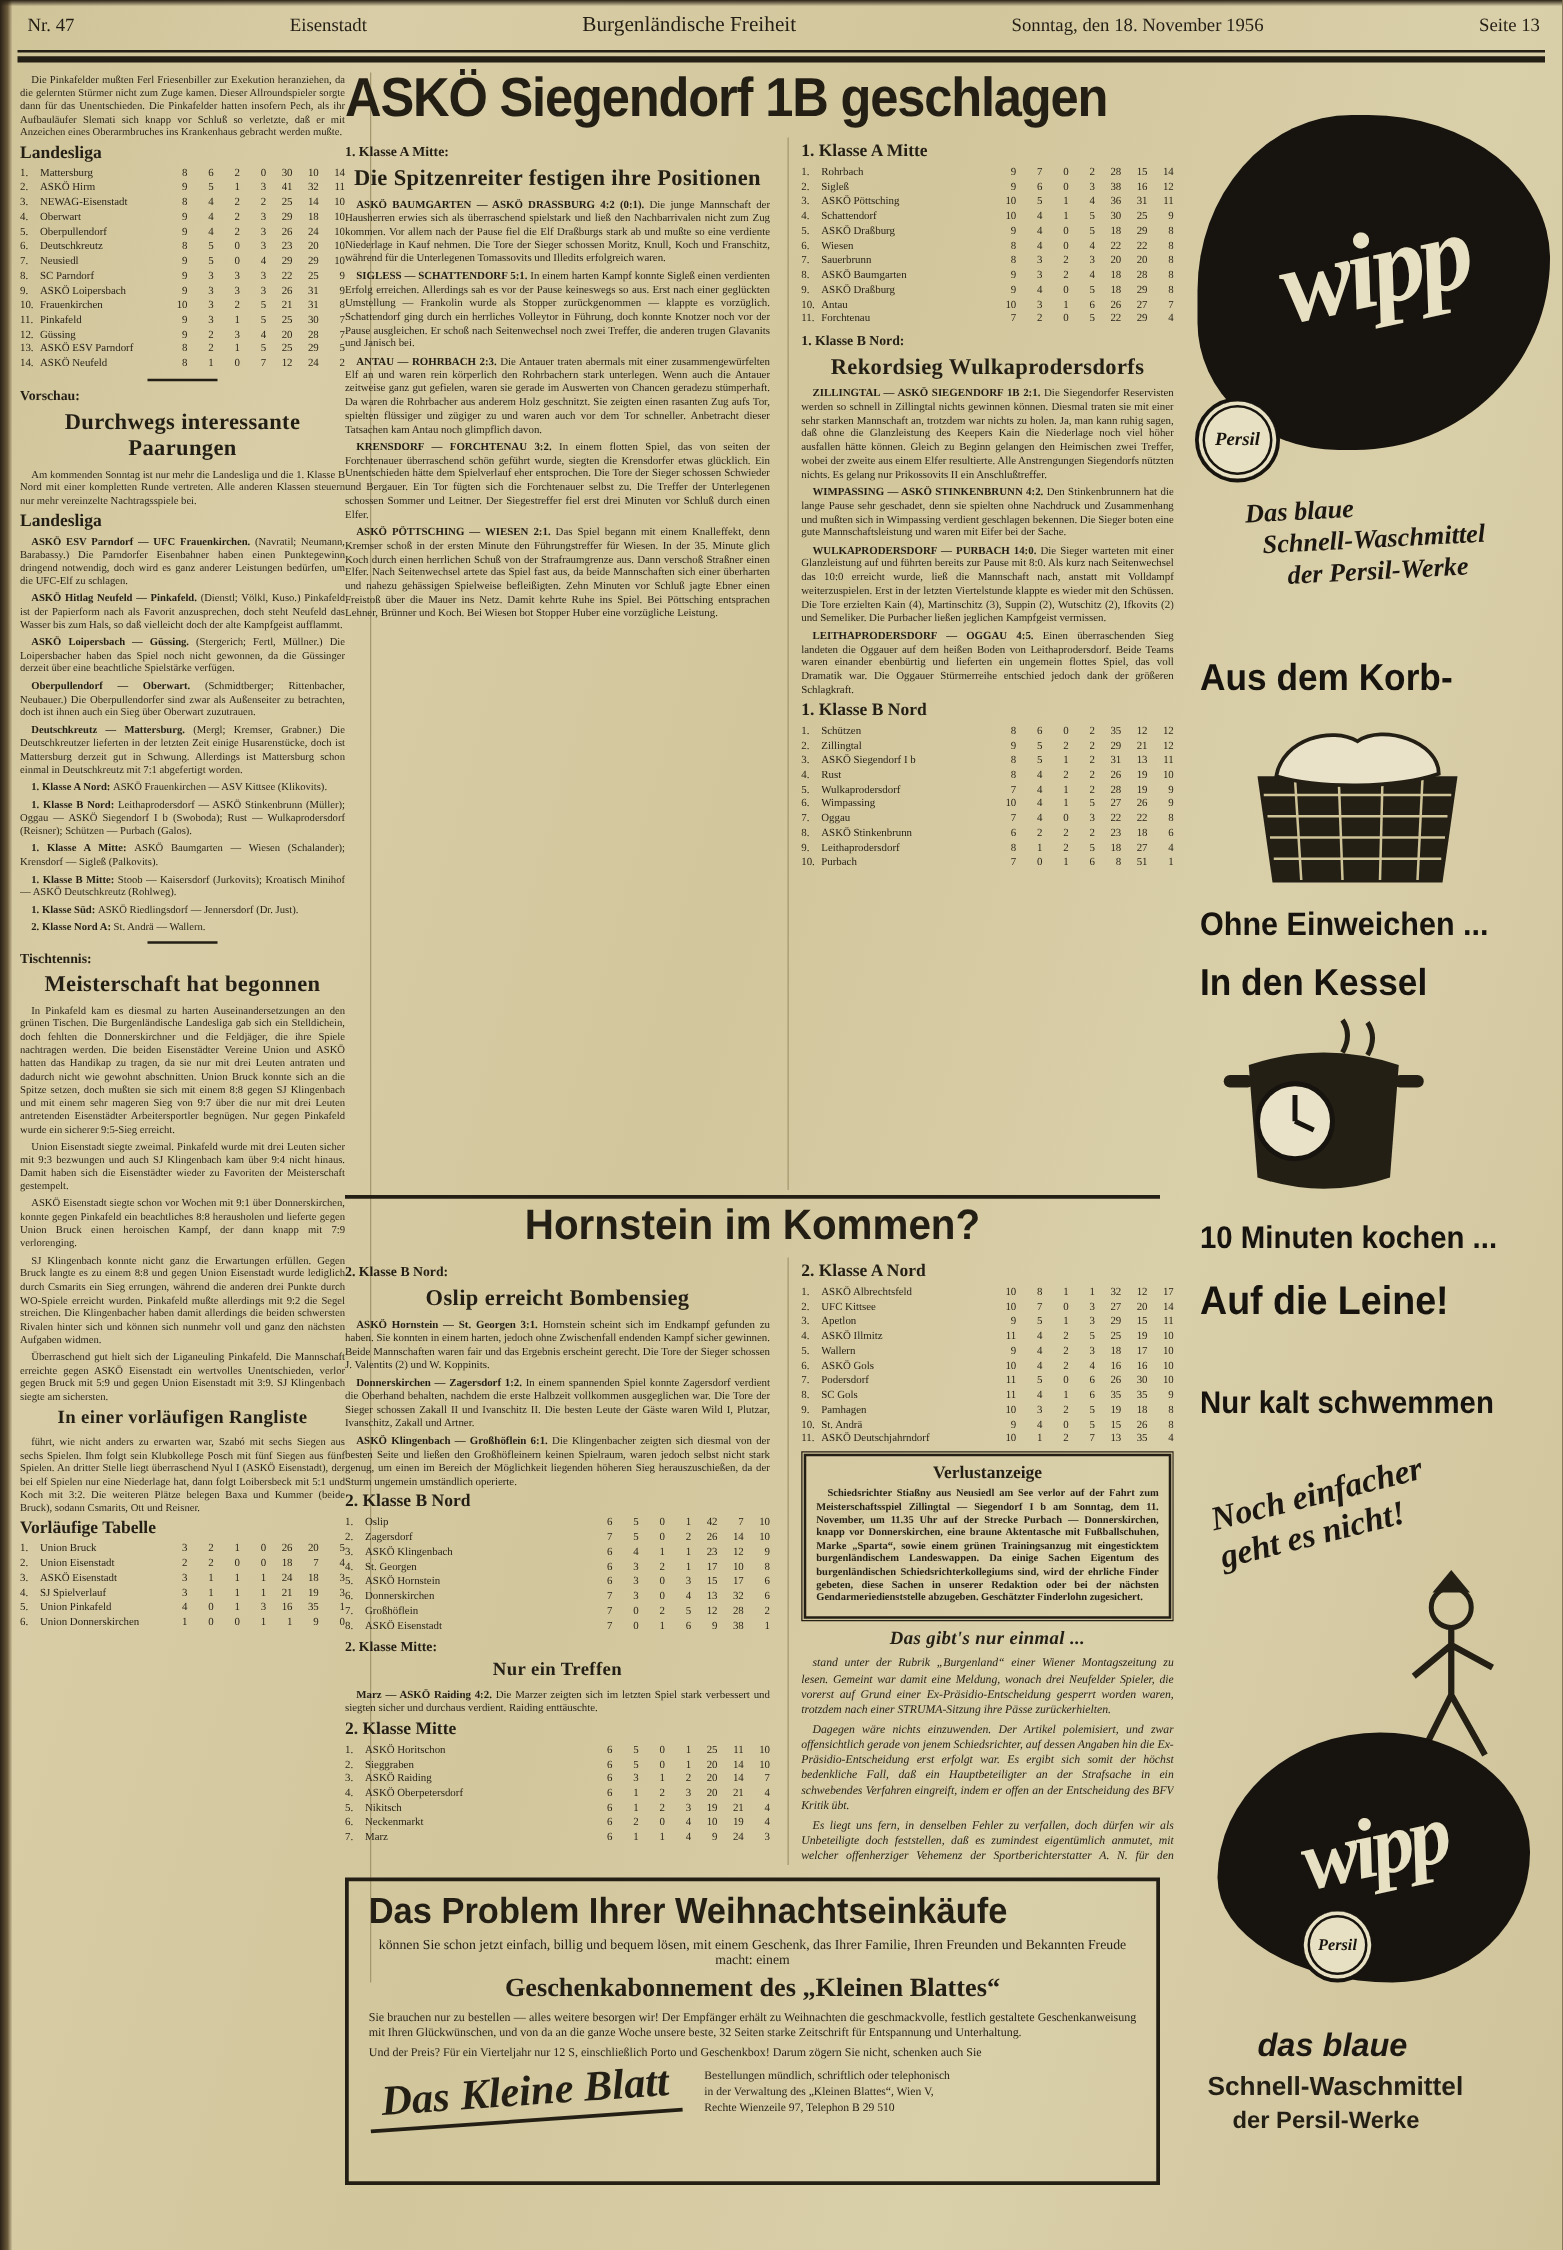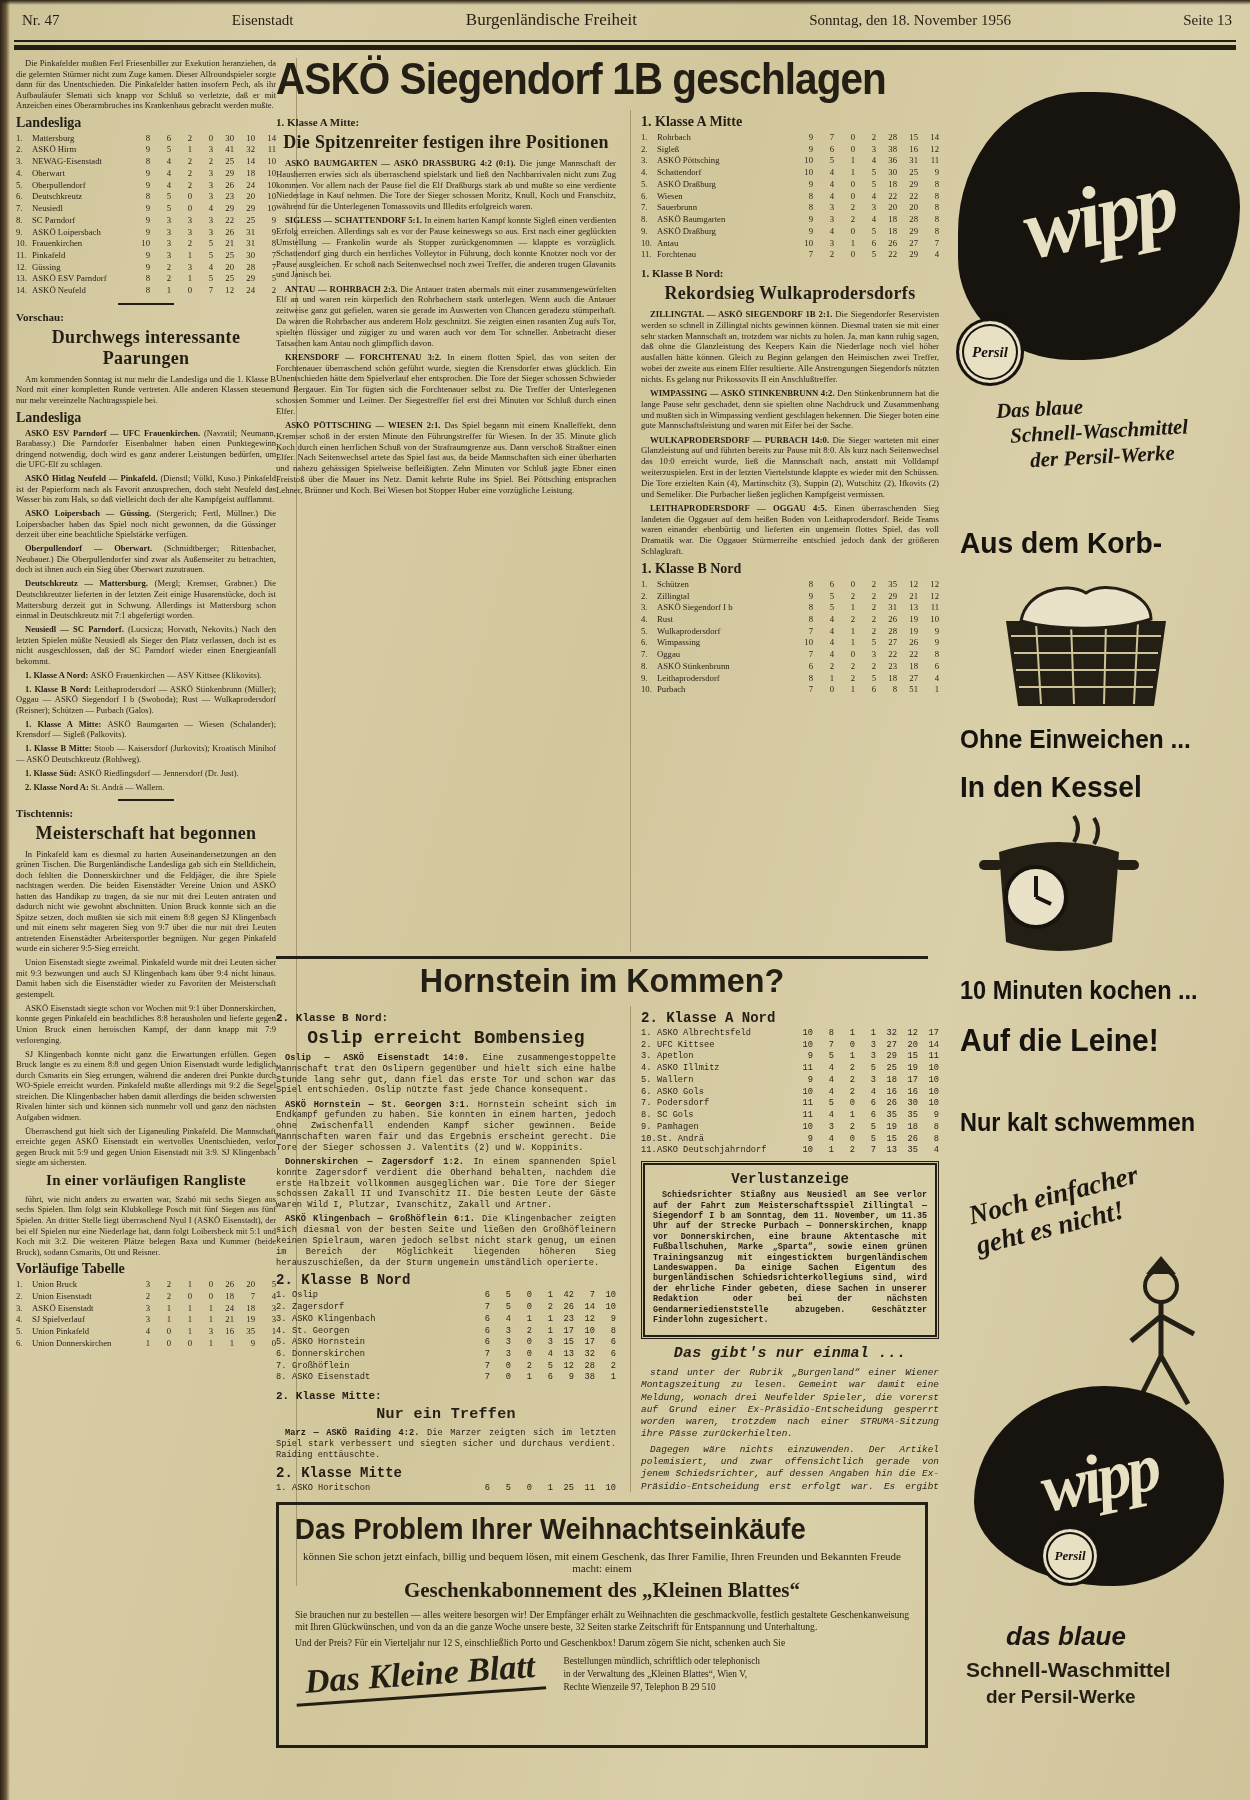--- a/index.html
+++ b/index.html
@@ -34,21 +34,21 @@
     padding-right:20px;border-right:1px solid #a4976e;}
   .center{position:absolute;left:276px;top:54px;width:652px;}
   .headline{font-family:"Liberation Sans","DejaVu Sans",sans-serif;font-weight:bold;font-size:44px;
     letter-spacing:-1px;transform:scaleX(.92);transform-origin:left;white-space:nowrap;margin:0 0 6px;}
   .h2big{font-family:"Liberation Sans","DejaVu Sans",sans-serif;font-weight:bold;font-size:34px;
     text-align:center;transform:scaleX(.95);margin:2px 0 6px;white-space:nowrap;}
   .cenrow{display:flex;gap:14px;}
   .colA{width:340px;flex:none;overflow:hidden;}
   .colB{width:298px;flex:none;overflow:hidden;border-left:1px solid #a4976e;padding-left:10px;}
   .row1{height:842px;}
-  .row2{height:486px;font-family:Liberation Mono, monospace;}
+  .row2{height:486px;}
   
   .vbox{border:2px solid #241f15;box-shadow:0 0 0 1px #d2c69c,0 0 0 2px #241f15;margin:6px 2px 8px;padding:6px 8px;}
   .vbox .vtitle{font-weight:bold;font-size:14px;text-align:center;margin-bottom:3px;}
   .vbox .para{font-weight:bold;font-size:8.4px;}
   
   .adbox{border:3px solid #241f15;margin-top:10px;padding:8px 16px 6px;height:246px;box-sizing:border-box;overflow:hidden;}
   .adbox .t1{font-family:"Liberation Sans","DejaVu Sans",sans-serif;font-weight:bold;font-size:29px;margin:0 0 4px;transform:scaleX(.95);transform-origin:left;white-space:nowrap;}
   .adbox .intro{font-size:11px;margin-bottom:4px;text-align:center;}
   .adbox .t2{font-weight:bold;font-size:21px;text-align:center;margin:2px 0 6px;}
   .adbox .body{font-size:9.6px;line-height:1.3;text-align:justify;margin-bottom:3px;}
@@ -253,21 +253,20 @@
     <div>
         <p class="para">Am kommenden Sonntag ist nur mehr die Landesliga und die 1. Klasse B Nord mit einer kompletten Runde vertreten. Alle anderen Klassen steuern nur mehr vereinzelte Nachtragsspiele bei.</p>
       </div>
     <div class="caption">Landesliga</div>
     <div>
         <p class="para"><b>ASKÖ ESV Parndorf — UFC Frauenkirchen. </b>(Navratil; Neumann, Barabassy.) Die Parndorfer Eisenbahner haben einen Punktegewinn dringend notwendig, doch wird es ganz anderer Leistungen bedürfen, um die UFC-Elf zu schlagen.</p>
         <p class="para"><b>ASKÖ Hitlag Neufeld — Pinkafeld. </b>(Dienstl; Völkl, Kuso.) Pinkafeld ist der Papierform nach als Favorit anzusprechen, doch steht Neufeld das Wasser bis zum Hals, so daß vielleicht doch der alte Kampfgeist aufflammt.</p>
         <p class="para"><b>ASKÖ Loipersbach — Güssing. </b>(Stergerich; Fertl, Müllner.) Die Loipersbacher haben das Spiel noch nicht gewonnen, da die Güssinger derzeit über eine beachtliche Spielstärke verfügen.</p>
         <p class="para"><b>Oberpullendorf — Oberwart. </b>(Schmidtberger; Rittenbacher, Neubauer.) Die Oberpullendorfer sind zwar als Außenseiter zu betrachten, doch ist ihnen auch ein Sieg über Oberwart zuzutrauen.</p>
         <p class="para"><b>Deutschkreutz — Mattersburg. </b>(Mergl; Kremser, Grabner.) Die Deutschkreutzer lieferten in der letzten Zeit einige Husarenstücke, doch ist Mattersburg derzeit gut in Schwung. Allerdings ist Mattersburg schon einmal in Deutschkreutz mit 7:1 abgefertigt worden.</p>
-        <p class="para"><b>Neusiedl — SC Parndorf. </b>(Lucsicza; Horvath, Nekovits.) Nach den letzten Spielen müßte Neusiedl als Sieger den Platz verlassen, doch ist es nicht ausgeschlossen, daß der SC Parndorf wieder einen Energieanfall bekommt.</p>
         <p class="para"><b>1. Klasse A Nord: </b>ASKÖ Frauenkirchen — ASV Kittsee (Klikovits).</p>
         <p class="para"><b>1. Klasse B Nord: </b>Leithaprodersdorf — ASKÖ Stinkenbrunn (Müller); Oggau — ASKÖ Siegendorf I b (Swoboda); Rust — Wulkaprodersdorf (Reisner); Schützen — Purbach (Galos).</p>
         <p class="para"><b>1. Klasse A Mitte: </b>ASKÖ Baumgarten — Wiesen (Schalander); Krensdorf — Sigleß (Palkovits).</p>
         <p class="para"><b>1. Klasse B Mitte: </b>Stoob — Kaisersdorf (Jurkovits); Kroatisch Minihof — ASKÖ Deutschkreutz (Rohlweg).</p>
         <p class="para"><b>1. Klasse Süd: </b>ASKÖ Riedlingsdorf — Jennersdorf (Dr. Just).</p>
         <p class="para"><b>2. Klasse Nord A: </b>St. Andrä — Wallern.</p>
       </div>
     <div class="rule-short"></div>
     <div class="kicker">Tischtennis:</div>
     <div class="h3">Meisterschaft hat begonnen</div>
@@ -618,21 +617,20 @@
     </div>
 
     <div class="thickrule"></div>
     <div class="h2big">Hornstein im Kommen?</div>
 
     <div class="cenrow row2">
       <div class="colA">
         <div class="kicker">2. Klasse B Nord:</div>
         <div class="h3">Oslip erreicht Bombensieg</div>
         <div>
-            <p class="para"><b>Oslip — ASKÖ Eisenstadt 14:0. </b>Eine zusammengestoppelte Mannschaft trat den Oslipern gegenüber und hielt sich eine halbe Stunde lang sehr gut, dann fiel das erste Tor und schon war das Spiel entschieden. Oslip nützte fast jede Chance konsequent.</p>
             <p class="para"><b>ASKÖ Hornstein — St. Georgen 3:1. </b>Hornstein scheint sich im Endkampf gefunden zu haben. Sie konnten in einem harten, jedoch ohne Zwischenfall endenden Kampf sicher gewinnen. Beide Mannschaften waren fair und das Ergebnis erscheint gerecht. Die Tore der Sieger schossen J. Valentits (2) und W. Koppinits.</p>
             <p class="para"><b>Donnerskirchen — Zagersdorf 1:2. </b>In einem spannenden Spiel konnte Zagersdorf verdient die Oberhand behalten, nachdem die erste Halbzeit vollkommen ausgeglichen war. Die Tore der Sieger schossen Zakall II und Ivanschitz II. Die besten Leute der Gäste waren Wild I, Plutzar, Ivanschitz, Zakall und Artner.</p>
             <p class="para"><b>ASKÖ Klingenbach — Großhöflein 6:1. </b>Die Klingenbacher zeigten sich diesmal von der besten Seite und ließen den Großhöfleinern keinen Spielraum, waren jedoch selbst nicht stark genug, um einen im Bereich der Möglichkeit liegenden höheren Sieg herauszuschießen, da der Sturm ungemein umständlich operierte.</p>
           </div>
         <div class="caption">2. Klasse B Nord</div>
         <div>
             <div class="trow">
               <span class="c-pos">1.</span>
               <span class="c-team">Oslip</span>
               <span class="c-num">6</span>

